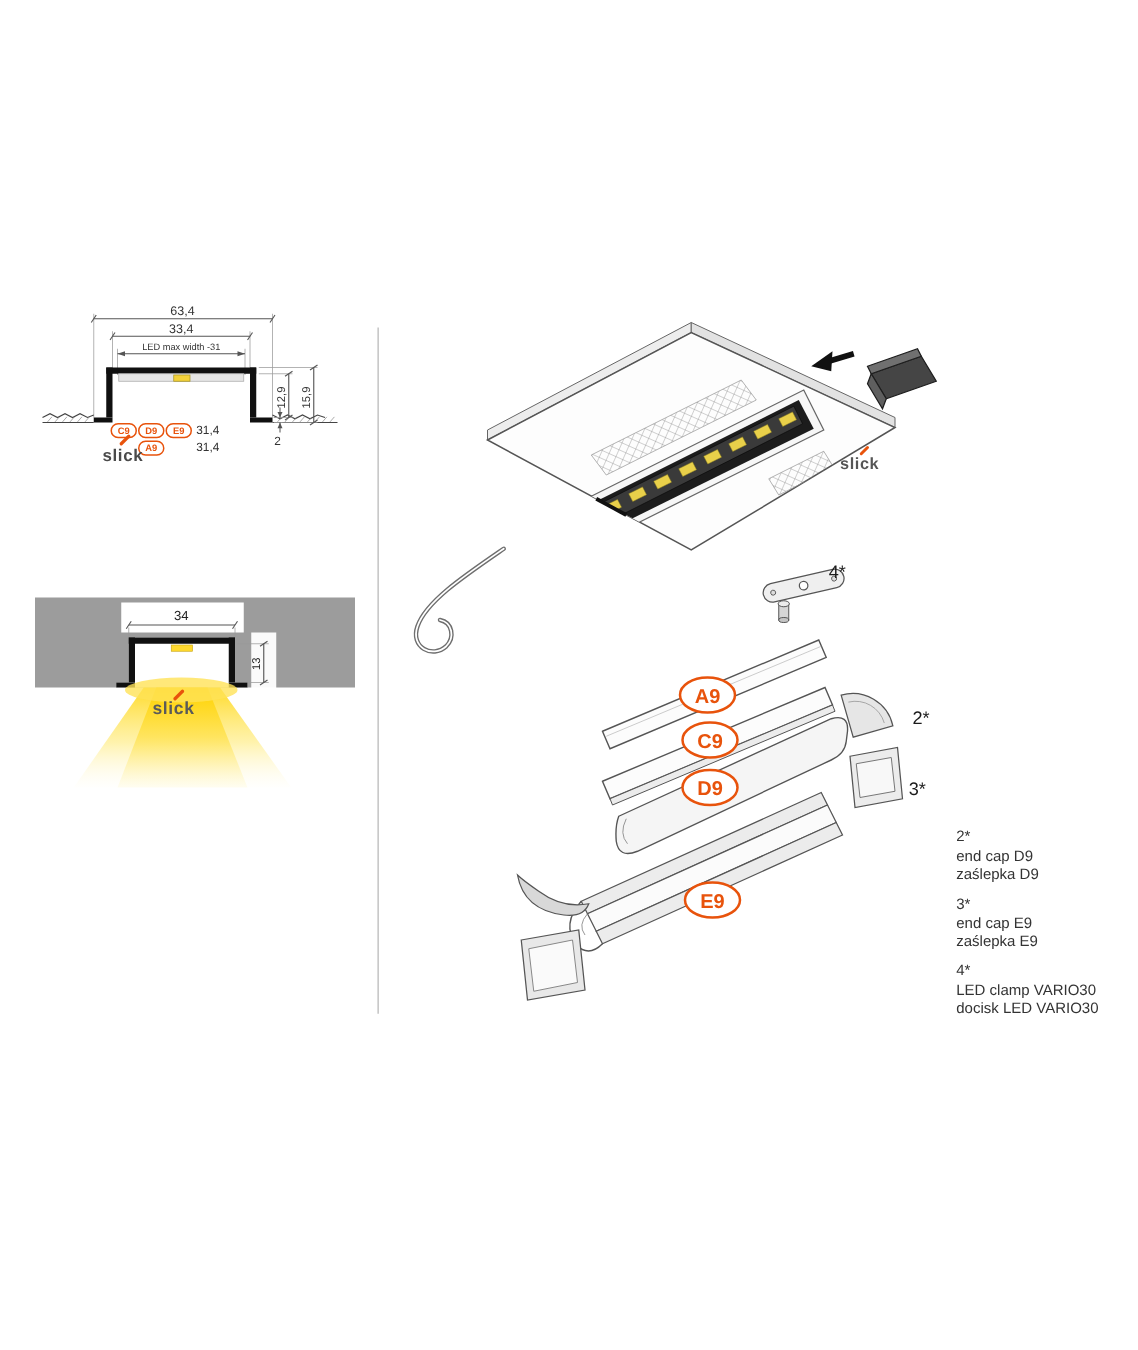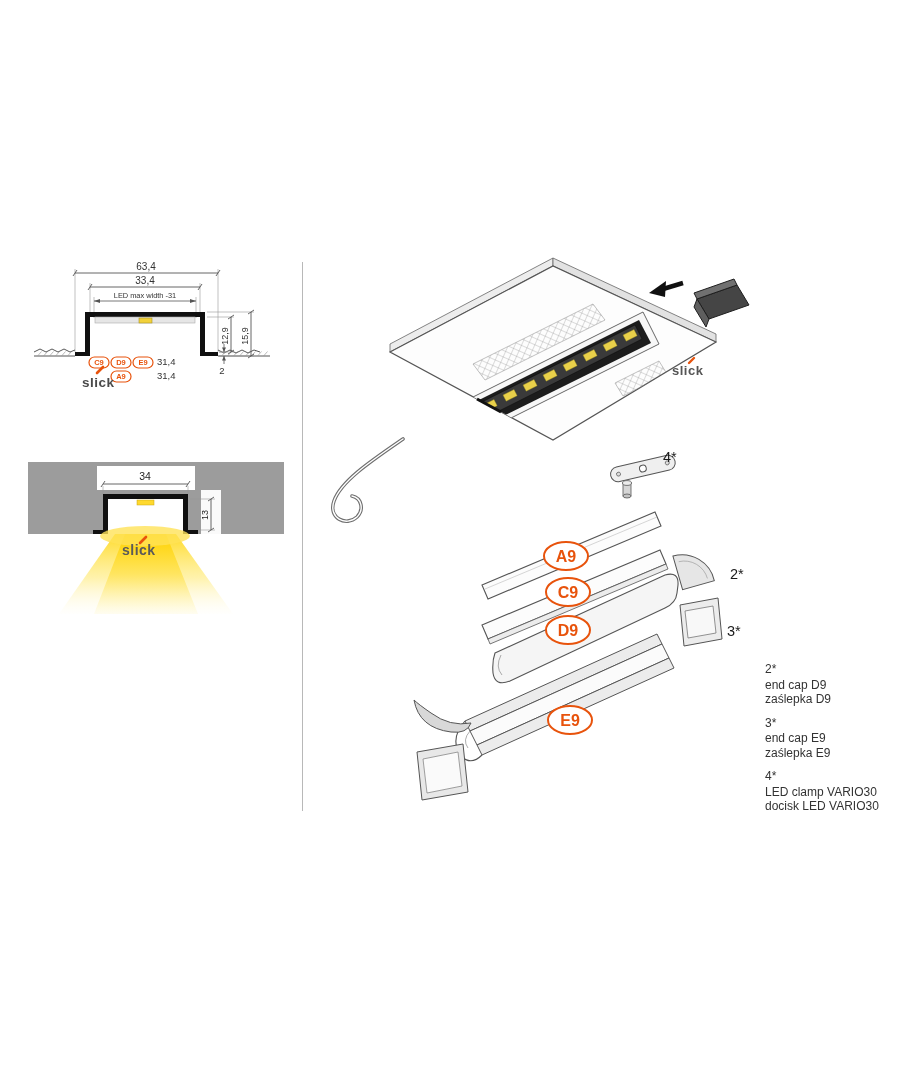--- a/index.html
+++ b/index.html
@@ -13,21 +13,21 @@
   .legend .group{margin-bottom:9px;}
   .legend .ref{margin-bottom:1px;}
 </style>
 </head>
 <body>
 
 <div class="canvas">
 
   <div class="divider"></div>
 
-  <div class="abs" style="left:28px;top:260px;width:250px;height:144px;text-align:right;">
+  <div class="abs" style="left:28px;top:242px;width:250px;height:144px;text-align:right;">
     <svg width="250" height="144" viewBox="0 0 250 144">
 
       <g stroke="#999" stroke-width="0.6">
         <line x1="47" y1="9" x2="47" y2="92"></line>
         <line x1="190" y1="9" x2="190" y2="92"></line>
         <line x1="62" y1="23" x2="62" y2="54"></line>
         <line x1="172" y1="23" x2="172" y2="54"></line>
         <line x1="66" y1="37" x2="66" y2="58"></line>
         <line x1="168" y1="37" x2="168" y2="58"></line>
       </g>
@@ -141,21 +141,21 @@
         <text x="194" y="114" text-anchor="middle" font-size="9.5" fill="#333" stroke="none">2</text>
       </g>
 
       <g>
         <text x="54" y="127" font-size="13.5" font-weight="bold" fill="#4a4a4a" letter-spacing="0.5">slick</text>
         <path d="M69,113 l6,-6" stroke="#e8530c" stroke-width="2.6" stroke-linecap="round"></path>
       </g>
     </svg>
   </div>
 
-  <div class="abs" style="left:25px;top:456px;width:262px;height:160px;">
+  <div class="abs" style="left:25px;top:472px;width:262px;height:160px;">
     <svg width="262" height="160" viewBox="0 0 262 160">
       <defs>
         <linearGradient id="coneA" x1="0" y1="0" x2="0" y2="1">
           <stop offset="0" stop-color="#ffd60f" stop-opacity="0.9"></stop>
           <stop offset="0.55" stop-color="#ffe65a" stop-opacity="0.5"></stop>
           <stop offset="1" stop-color="#fff8d6" stop-opacity="0.05"></stop>
         </linearGradient>
         <linearGradient id="coneB" x1="0" y1="0" x2="0" y2="1">
           <stop offset="0" stop-color="#ffd200" stop-opacity="1"></stop>
           <stop offset="0.5" stop-color="#ffe14a" stop-opacity="0.75"></stop>

